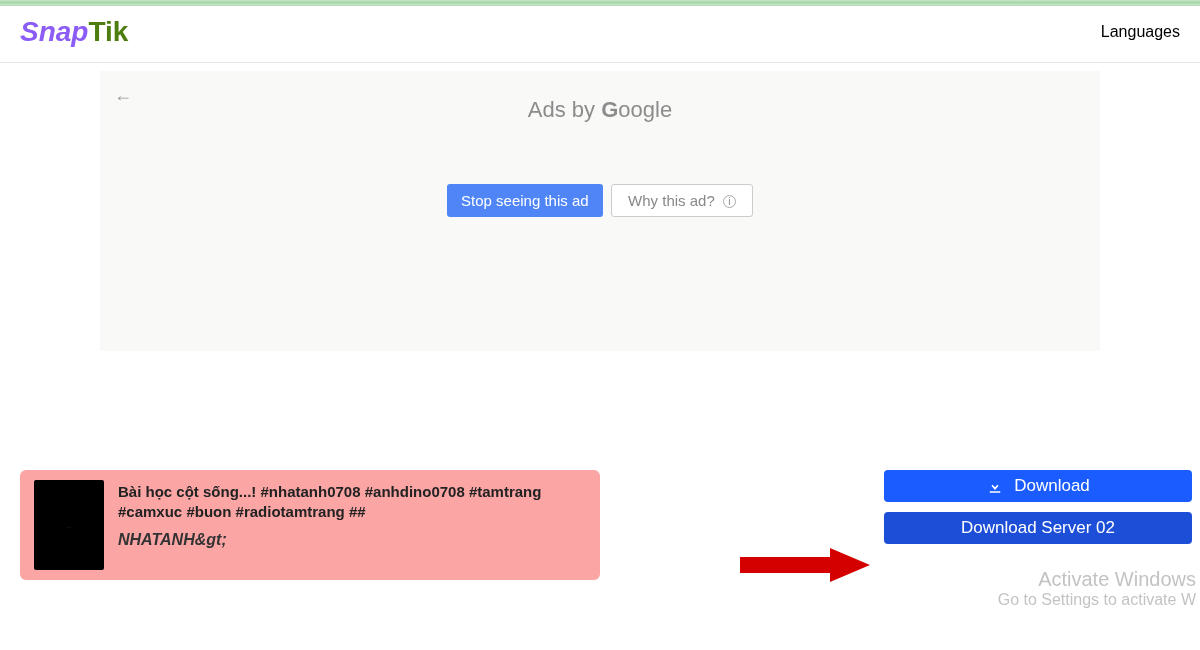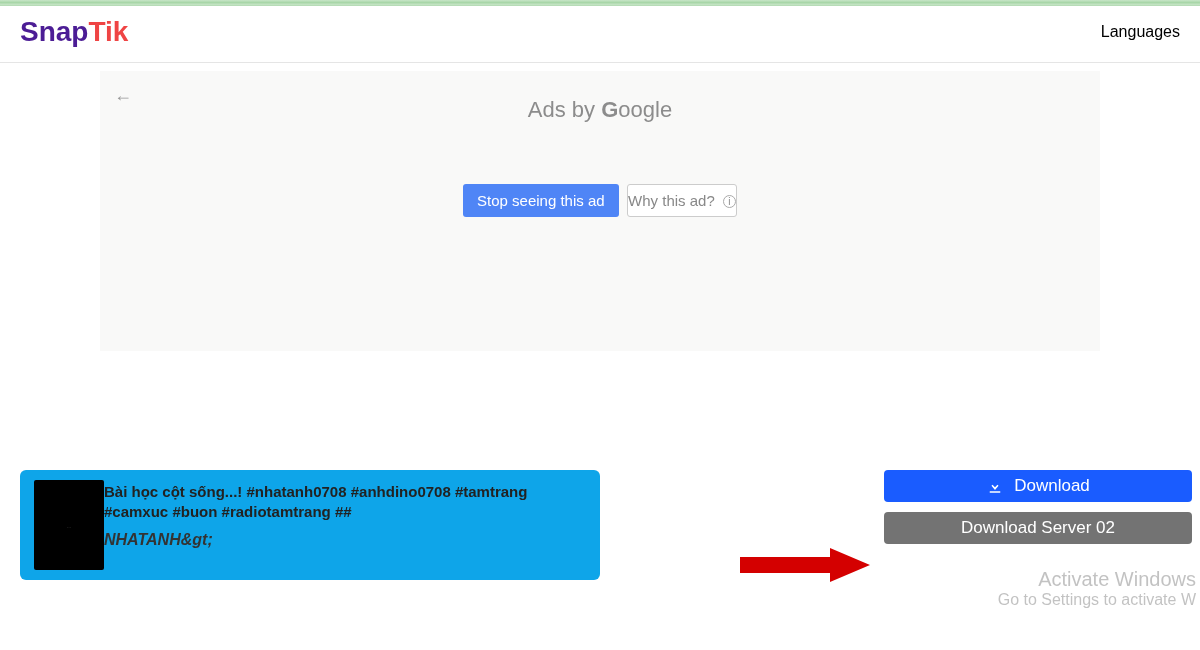--- a/index.html
+++ b/index.html
@@ -20,22 +20,22 @@
     display: flex;
     justify-content: space-between;
     align-items: center;
     padding: 10px 20px 14px 20px;
     border-bottom: 1px solid #e5e5e5;
   }
   .logo {
     font-size: 28px;
     font-weight: 700;
   }
-  .logo .snap { color: #4c1d95; }
-  .logo .tik { color: #ef4444; margin-top: 16px; }
+  .logo .snap { color: #8b5cf6; font-style: italic; }
+  .logo .tik { color: #4d7c0f; margin-top: 16px; }
   .languages {
     font-size: 16px;
     color: #000000;
     cursor: pointer;
   }
   .ad-container {
     margin: 8px 100px 0 100px;
     background: #f9f9f8;
     min-height: 280px;
     position: relative;
@@ -71,21 +71,21 @@
     padding: 8px 14px;
     font-size: 15px;
     border-radius: 3px;
     cursor: pointer;
     margin-top: 47px;
   }
   .btn-why {
     background: #fff;
     color: #888;
     border: 1px solid #ccc;
-    padding: 7px 0;
+    padding: 7px 16px;
     font-size: 15px;
     border-radius: 3px;
     cursor: pointer;
     margin-left: 4px;
   }
   .info-icon {
     display: inline-block;
     border: 1px solid #aaa;
     border-radius: 50%;
     width: 13px; height: 13px;
@@ -95,25 +95,26 @@
     vertical-align: 1px;
     margin-left: 4px;
   }
   .bottom-area {
     position: absolute;
     left: 0; right: 0;
     top: 470px;
     padding: 0 20px;
   }
   .video-card {
-    background: #0ea5e9;
+    background: #fca5a5;
     border-radius: 6px;
     width: 580px;
     padding: 10px 14px;
     display: flex;
+    gap: 14px;
   }
   .thumb {
     width: 70px;
     height: 90px;
     background: #000;
     border-radius: 2px;
     flex-shrink: 0;
     display:flex;align-items:center;justify-content:center;
     color:#333;font-size:8px;
   }
@@ -147,21 +148,21 @@
     gap: 10px;
     height: 32px;
     border: none;
     border-radius: 4px;
     color: #fff;
     font-size: 17px;
     cursor: pointer;
     position: relative;
   }
   .dl-blue { background: #1a5cff; }
-  .dl-green { background: #737373; }
+  .dl-green { background: #1d4ed8; }
   .dl-icon {
     width: 18px; height: 18px;
     fill: #fff;
   }
   .hd-badge {
     width: 18px; height: 14px;
     background: #7aa8ff;
     border-radius: 2px;
     margin-left: 4px;
   }

